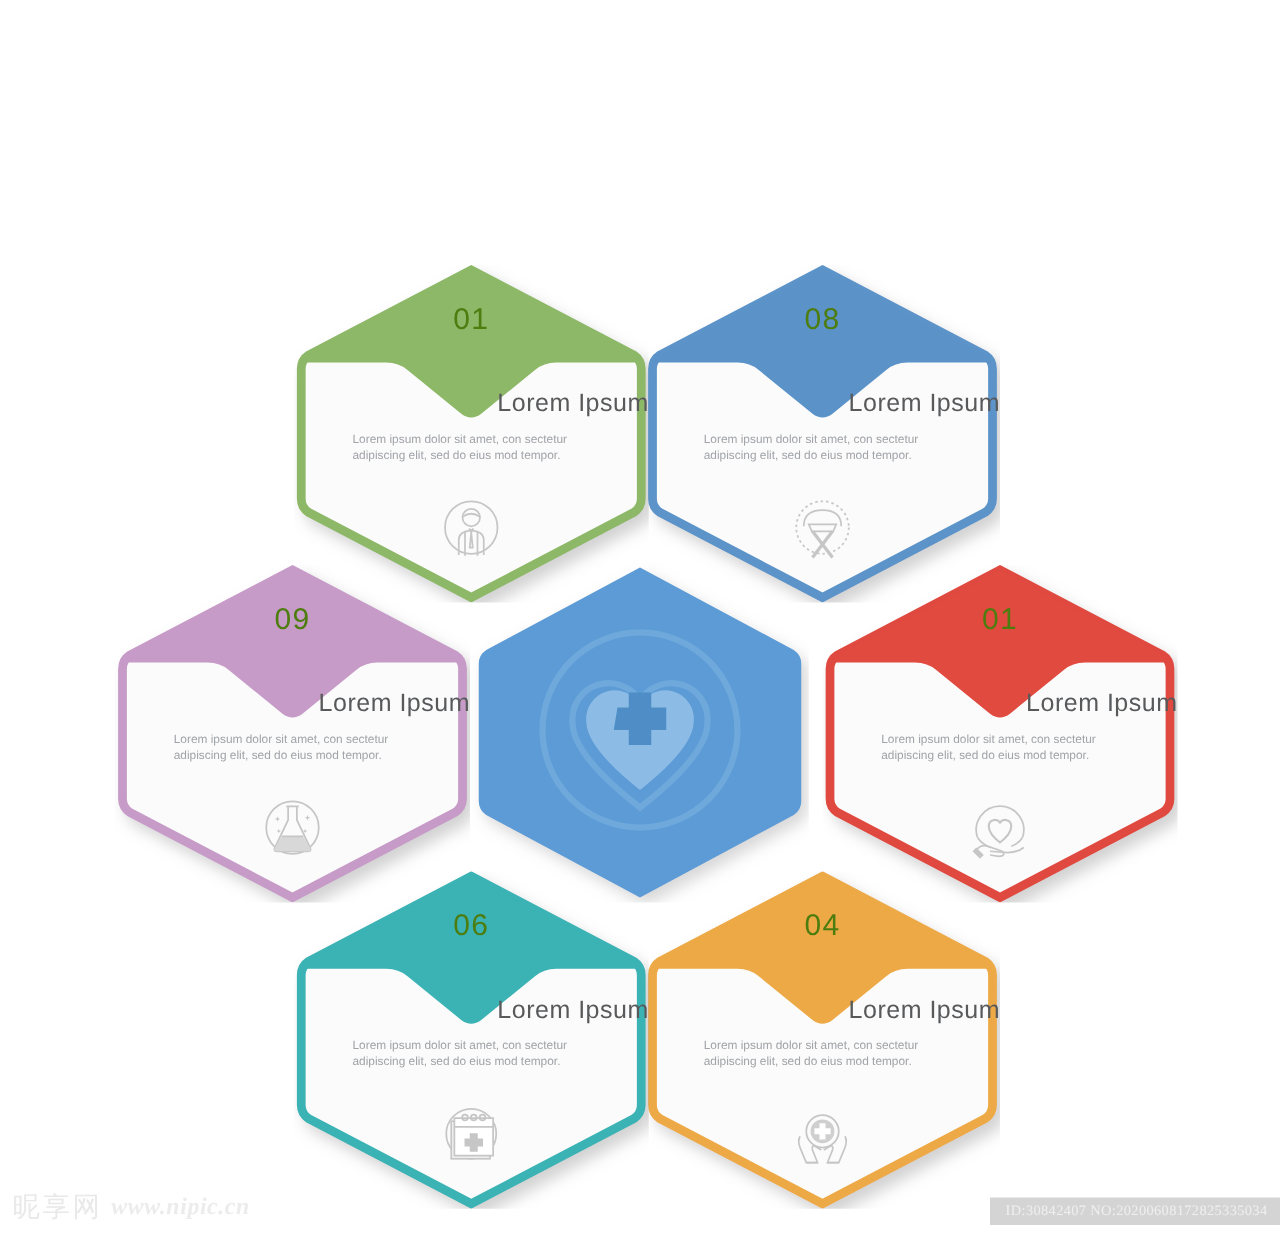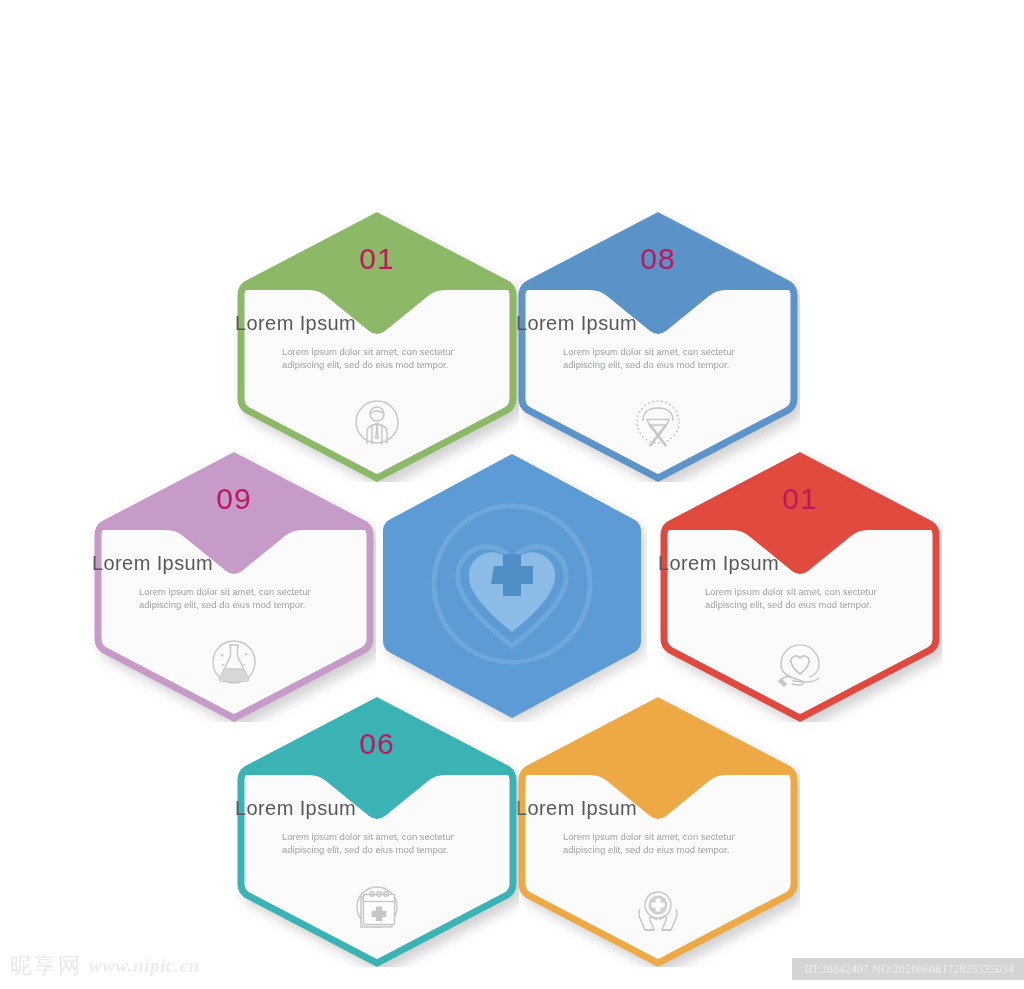--- a/index.html
+++ b/index.html
@@ -28,34 +28,34 @@
     height: 270px;
   }
 
   .hex-card svg { display: block; width: 100%; height: 100%; }
 
   .hex-num {
     position: absolute;
     left: 0;
     width: 100%;
     text-align: center;
-    color: #be185d;
-    font-size: 30px;
+    color: #4d7c0f;
+    font-size: 24px;
     font-weight: 300;
     letter-spacing: 1px;
     font-family: "Liberation Sans", sans-serif;
     top: 30px;
     pointer-events: none;
   }
 
   .hex-title {
     position: absolute;
     left: 0;
     width: 100%;
-    text-align: left;
+    text-align: right;
     color: #58595b;
     font-size: 20px;
     font-weight: 400;
     letter-spacing: 0.4px;
     top: 100px;
     font-family: "Liberation Sans", sans-serif;
   }
 
   .hex-desc {
     position: absolute;
@@ -250,20 +250,21 @@
           <path d="M142 4 L272 72 Q278 76 278 83 L278 187 Q278 194 272 198 L142 266 L12 198 Q6 194 6 187 L6 83 Q6 76 12 72 Z"></path>
         </clipPath>
       </defs>
       <g filter="url(#sh04)">
         <path d="M142 4 L272 72 Q278 76 278 83 L278 187 Q278 194 272 198 L142 266 L12 198 Q6 194 6 187 L6 83 Q6 76 12 72 Z" fill="#FBFBFB" stroke="#EDA945" stroke-width="7"></path>
       </g>
       <g clip-path="url(#clip04)">
         <path d="M6 0 L278 0 L278 78 L210 78 Q200 78 193 84 L150 119 Q142 125 134 119 L91 84 Q84 78 74 78 L6 78 Z" fill="#EDA945"></path>
       </g>
     </svg>
+    <div class="hex-num">04</div>
     <div class="hex-title">Lorem Ipsum</div>
     <div class="hex-desc">Lorem ipsum dolor sit amet, con sectetur adipiscing elit, sed do eius mod tempor.</div>
     <div class="hex-icon">
       <svg viewBox="0 0 56 56" fill="none" stroke="#c6c6c6" stroke-width="1.4">
         <circle cx="28" cy="26" r="13"></circle>
         <circle cx="28" cy="26" r="9.5" fill="#cfcfcf" stroke="none"></circle>
         <path d="M25.6 19.5 h4.8 v4.1 h4.1 v4.8 h-4.1 v4.1 h-4.8 v-4.1 h-4.1 v-4.8 h4.1 Z" fill="#ffffff" stroke="none"></path>
         <path d="M10 30 q-2 4 0 9 l5 12 h9 l-4-10 q-1-4 2-3 l5 3"></path>
         <path d="M46 30 q2 4 0 9 l-5 12 h-9 l4-10 q1-4 -2-3 l-5 3"></path>
         <path d="M15 51 h9 M32 51 h9"></path>

